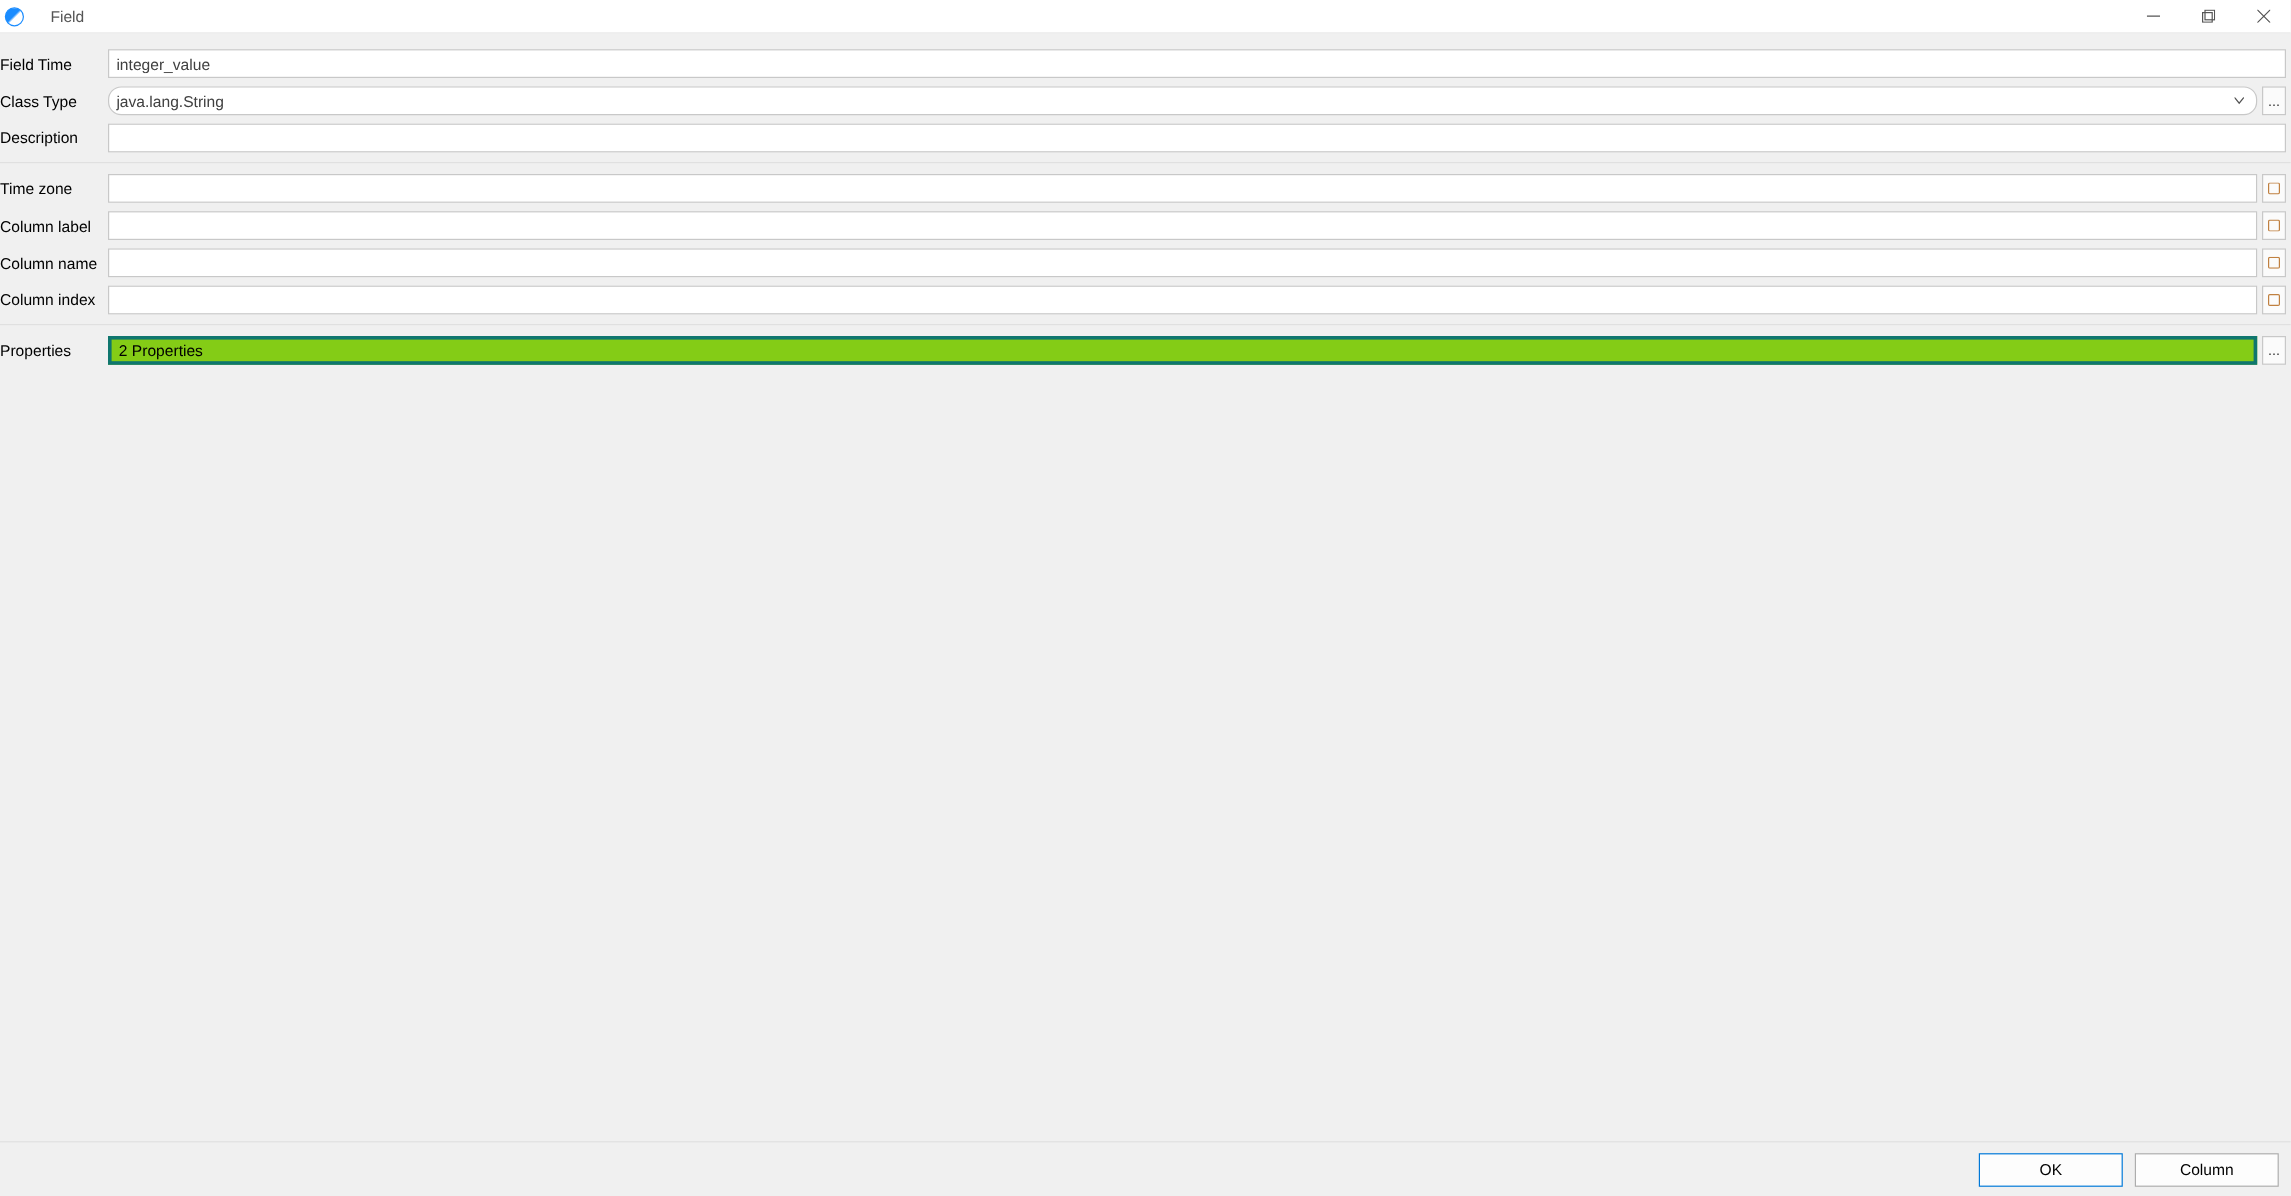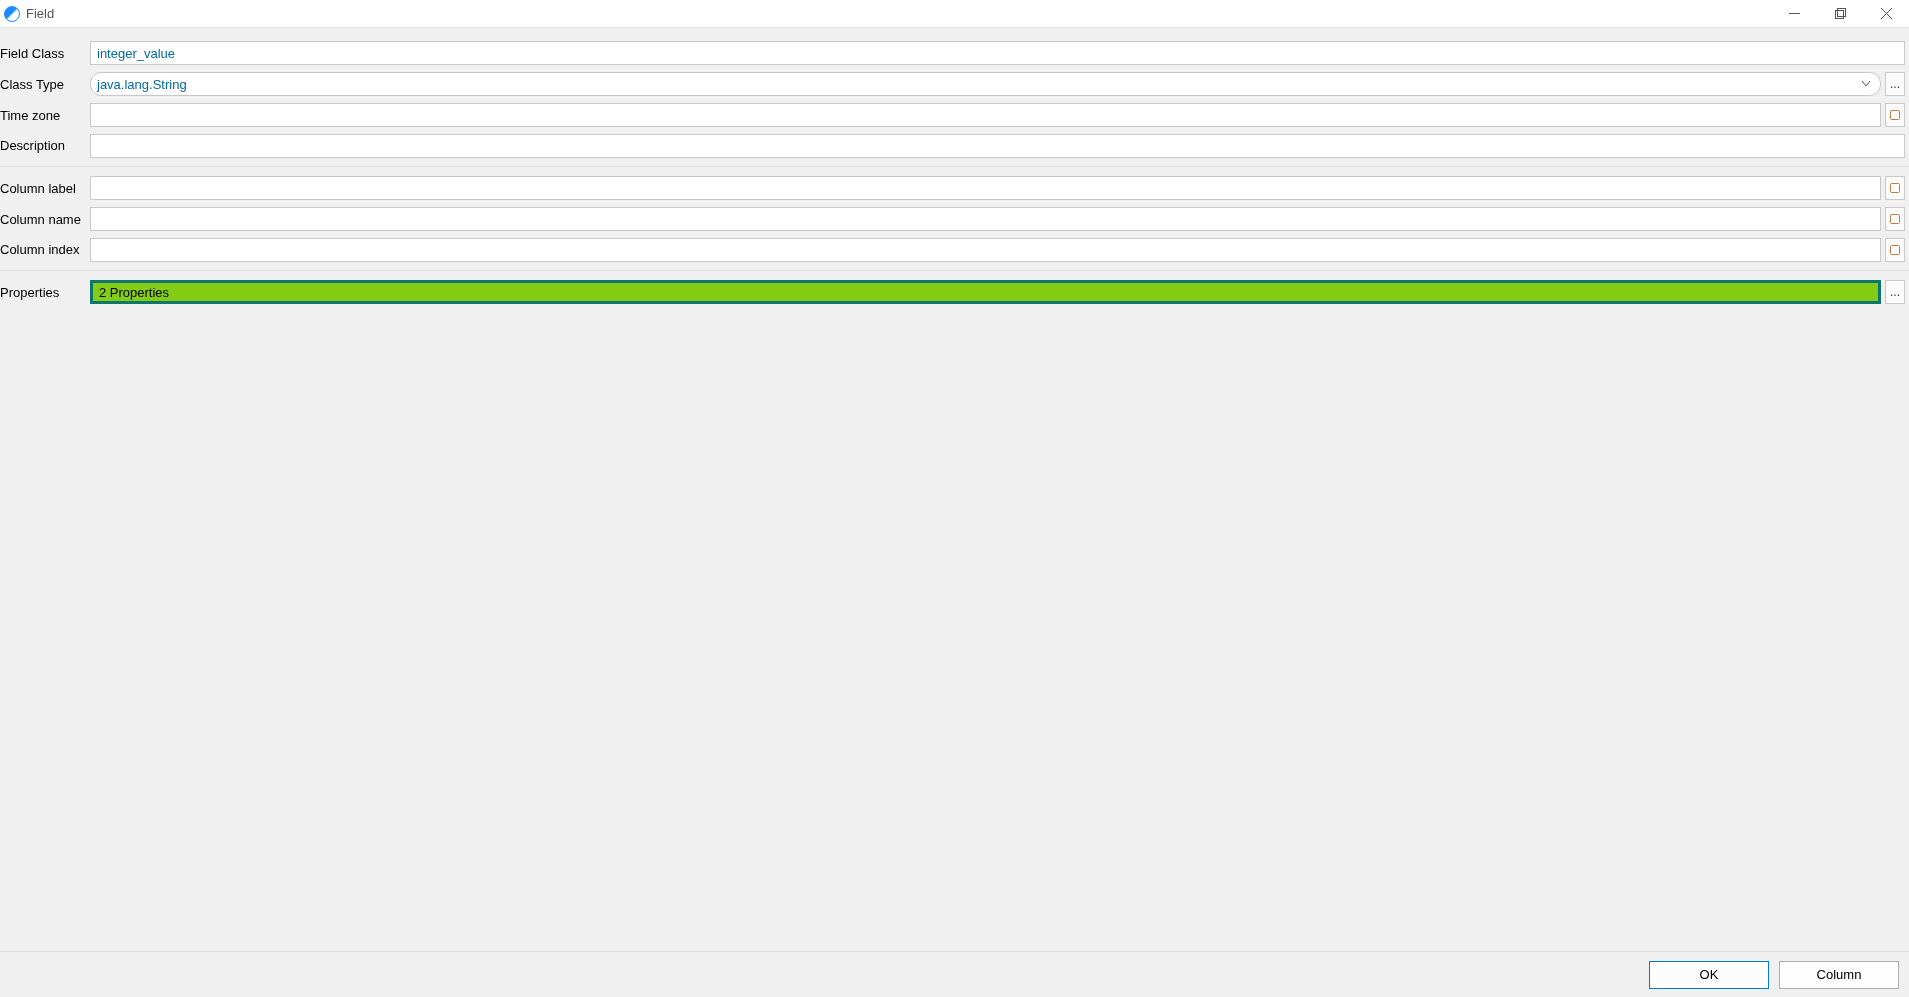--- a/index.html
+++ b/index.html
@@ -18,20 +18,21 @@
   display: flex;
   flex-direction: column;
 }
 .titlebar {
   height: 28px;
   background: #ffffff;
   display: flex;
   align-items: center;
   padding: 0 0 0 4px;
   border-bottom: 1px solid #e5e5e5;
+  gap: 16px;
 }
 .titlebar .app-icon {
   width: 16px;
   height: 16px;
   margin-right: 6px;
   border-radius: 50%;
   background: linear-gradient(135deg, #1a8cff 45%, #fff 55%);
   border: 1px solid #1a8cff;
 }
 .titlebar .title {
@@ -75,21 +76,21 @@
   height: 100%;
 }
 .row input.text-input, .row .combo {
   flex: 1;
   height: 24px;
   border: 1px solid #c8c8c8;
   background: #fff;
   padding: 0 6px;
   font: inherit;
   outline: none;
-  color: #0369a1;
+  color: #404040;
 }
 .combo {
   flex: 1;
   display: flex;
   align-items: center;
   justify-content: space-between;
   border-radius: 11px;
 }
 .combo .caret {
   width: 16px;
@@ -168,50 +169,50 @@
       <svg viewBox="0 0 11 11">
           <path d="M0 0l11 11M11 0L0 11" stroke="currentColor" stroke-width="1"></path>
         </svg>
     </div>
   </div>
 </div>
 
 <div class="form-area">
 
   <div class="row">
-    <div class="label">Field Class</div>
+    <div class="label">Field Time</div>
     <input class="text-input" type="text" value="integer_value" style="">
   </div>
 
   <div class="row">
     <div class="label">Class Type</div>
     <div class="combo">
       <span>java.lang.String</span>
       <span class="caret">
         <svg width="8" height="6" viewBox="0 0 8 6">
             <path d="M0 0l4 5 4-5" fill="none" stroke="#555" stroke-width="1"></path>
           </svg>
       </span>
     </div>
     <div class="side-btn">...</div>
   </div>
 
-  <div class="row">
-    <div class="label">Time zone</div>
-    <input class="text-input" type="text" value="" style="">
-    <div class="side-btn icon">
-      <svg viewBox="0 0 10 10">
-          <rect x="0.5" y="0.5" width="9" height="9" rx="1" fill="none" stroke="#c08040"></rect>
-        </svg>
-    </div>
-  </div>
-
   <div class="row sep">
     <div class="label">Description</div>
     <input class="text-input" type="text" value="" style="">
+  </div>
+
+  <div class="row">
+    <div class="label">Time zone</div>
+    <input class="text-input" type="text" value="" style="">
+    <div class="side-btn icon">
+      <svg viewBox="0 0 10 10">
+          <rect x="0.5" y="0.5" width="9" height="9" rx="1" fill="none" stroke="#c08040"></rect>
+        </svg>
+    </div>
   </div>
 
   <div class="row">
     <div class="label">Column label</div>
     <input class="text-input" type="text" value="" style="">
     <div class="side-btn icon">
       <svg viewBox="0 0 10 10">
           <rect x="0.5" y="0.5" width="9" height="9" rx="1" fill="none" stroke="#c08040"></rect>
         </svg>
     </div>

